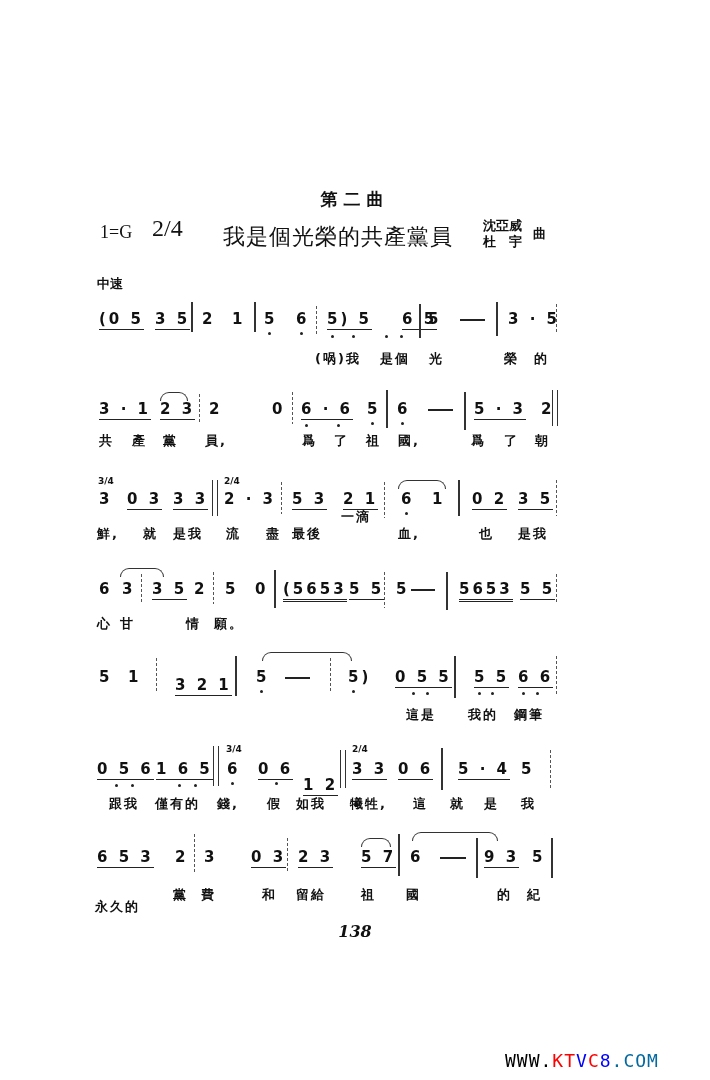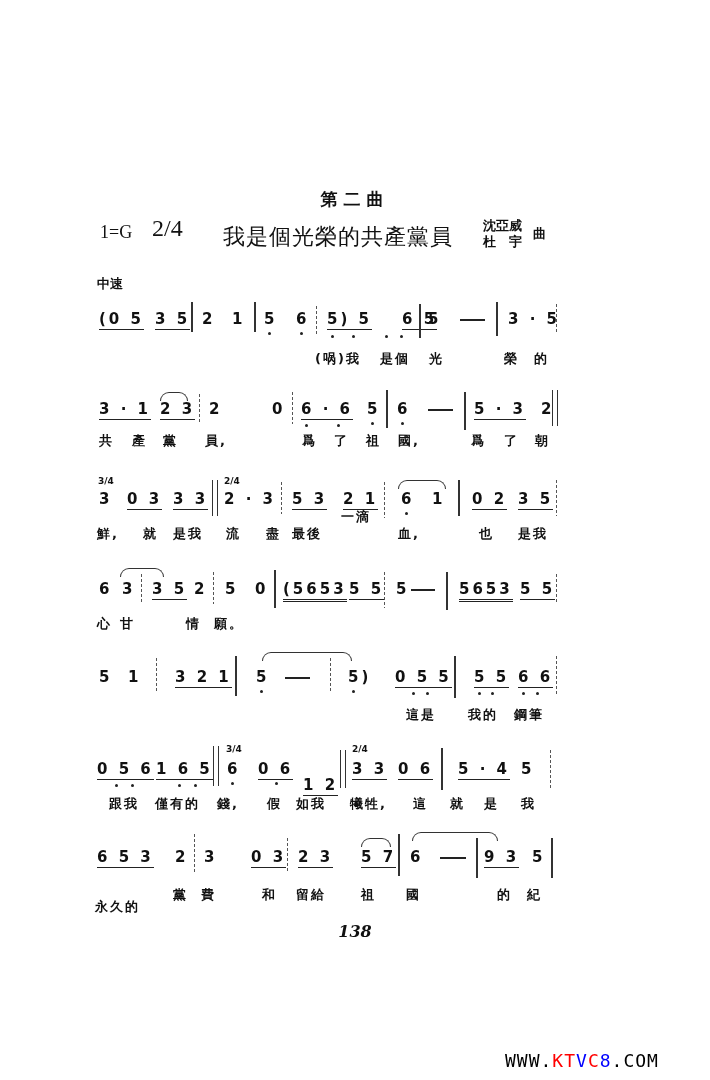--- a/index.html
+++ b/index.html
@@ -165,21 +165,21 @@
   <span class="ly" style="left:97px;top:35px">心</span>
   <span class="ly" style="left:120px;top:35px">甘</span>
   <span class="ly" style="left:186px;top:35px">情</span>
   <span class="ly" style="left:214px;top:35px">願。</span>
 </div>
 
 <div class="row" style="top:668px;">
   <span class="n" style="left:99px;top:0">5</span>
   <span class="n" style="left:128px;top:0">1</span>
   <div class="bar dash" style="left:156px;top:-10px;height:34px"></div>
-  <span class="n u" style="left:175px;top:0">3 2 1</span>
+  <span class="n u" style="left:175px;top:8px">3 2 1</span>
   <div class="bar" style="left:235px;top:-12px;height:40px"></div>
   <div class="slur" style="left:262px;top:-16px;width:88px"></div>
   <span class="n" style="left:256px;top:0">5</span>
   <div class="dot" style="left:260px;top:22px"></div>
   <div class="dash-line" style="left:285px;top:9px;width:25px"></div>
   <div class="bar dash" style="left:330px;top:-10px;height:34px"></div>
   <span class="n" style="left:348px;top:0">5)</span>
   <div class="dot" style="left:352px;top:22px"></div>
   <span class="n u" style="left:395px;top:0">0 5 5</span>
   <div class="dot" style="left:412px;top:24px"></div>
@@ -256,14 +256,14 @@
   <span class="ly" style="left:296px;top:38px">留給</span>
   <span class="ly" style="left:361px;top:38px">祖</span>
   <span class="ly" style="left:406px;top:38px">國</span>
   <span class="ly" style="left:497px;top:38px">的</span>
   <span class="ly" style="left:527px;top:38px">紀</span>
 </div>
 
 <div class="abs pageno">138</div>
 
 <div class="abs wm">
-  <span style="color:#000">WWW.</span><span style="color:#f00">K</span><span style="color:#f00">T</span><span style="color:#00f">V</span><span style="color:#f00">C</span><span style="color:#00f">8</span><span style="color:#000000">.COM</span>
+  <span style="color:#000">WWW.</span><span style="color:#f00">K</span><span style="color:#f00">T</span><span style="color:#00f">V</span><span style="color:#f00">C</span><span style="color:#00f">8</span><span style="color:#0369a1">.COM</span>
 </div>
 
 </body></html>

